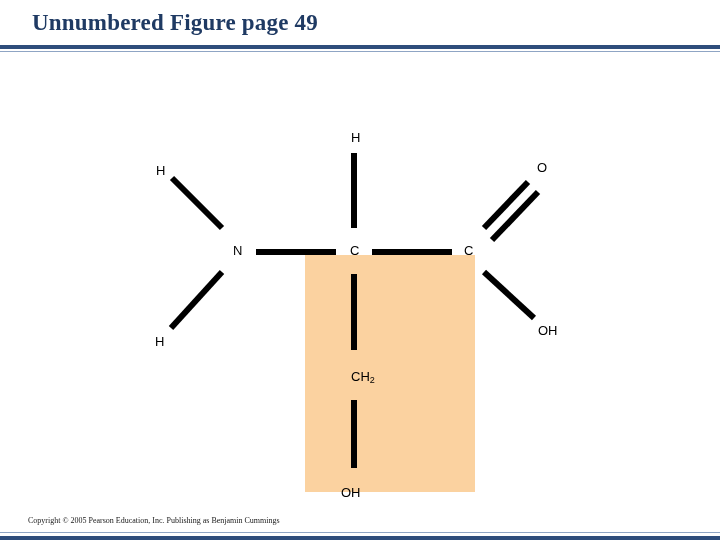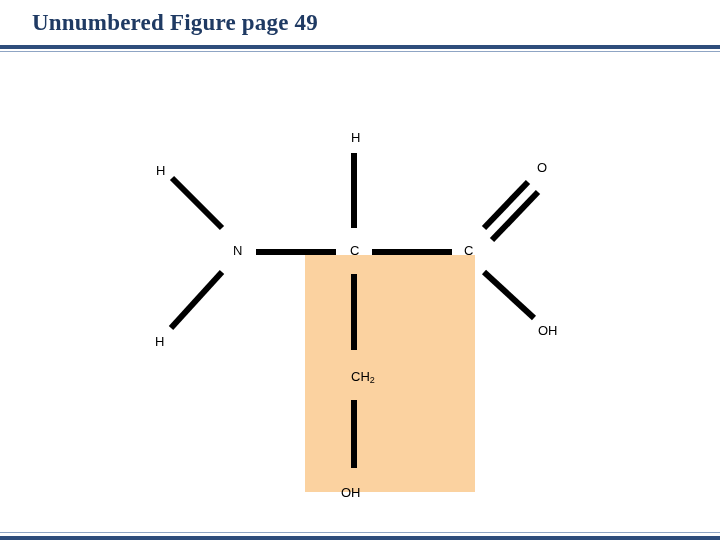--- a/index.html
+++ b/index.html
@@ -158,14 +158,15 @@
     <div class="atom" style="left:464px; top:188px;">C</div>
     <div class="atom" style="left:155px; top:279px;">H</div>
     <div class="atom" style="left:538px; top:268px;">OH</div>
     <div class="atom" style="left:351px; top:314px;"><span>CH</span><sub>2</sub></div>
     <div class="atom" style="left:341px; top:430px;">OH</div>
 
   </div>
 
   <div class="footer-rule-thin"></div>
   <div class="footer-rule-thick"></div>
+  <div class="copyright">Copyright © 2005 Pearson Education, Inc. Publishing as Benjamin Cummings</div>
 
 </div>
 
 </body></html>

